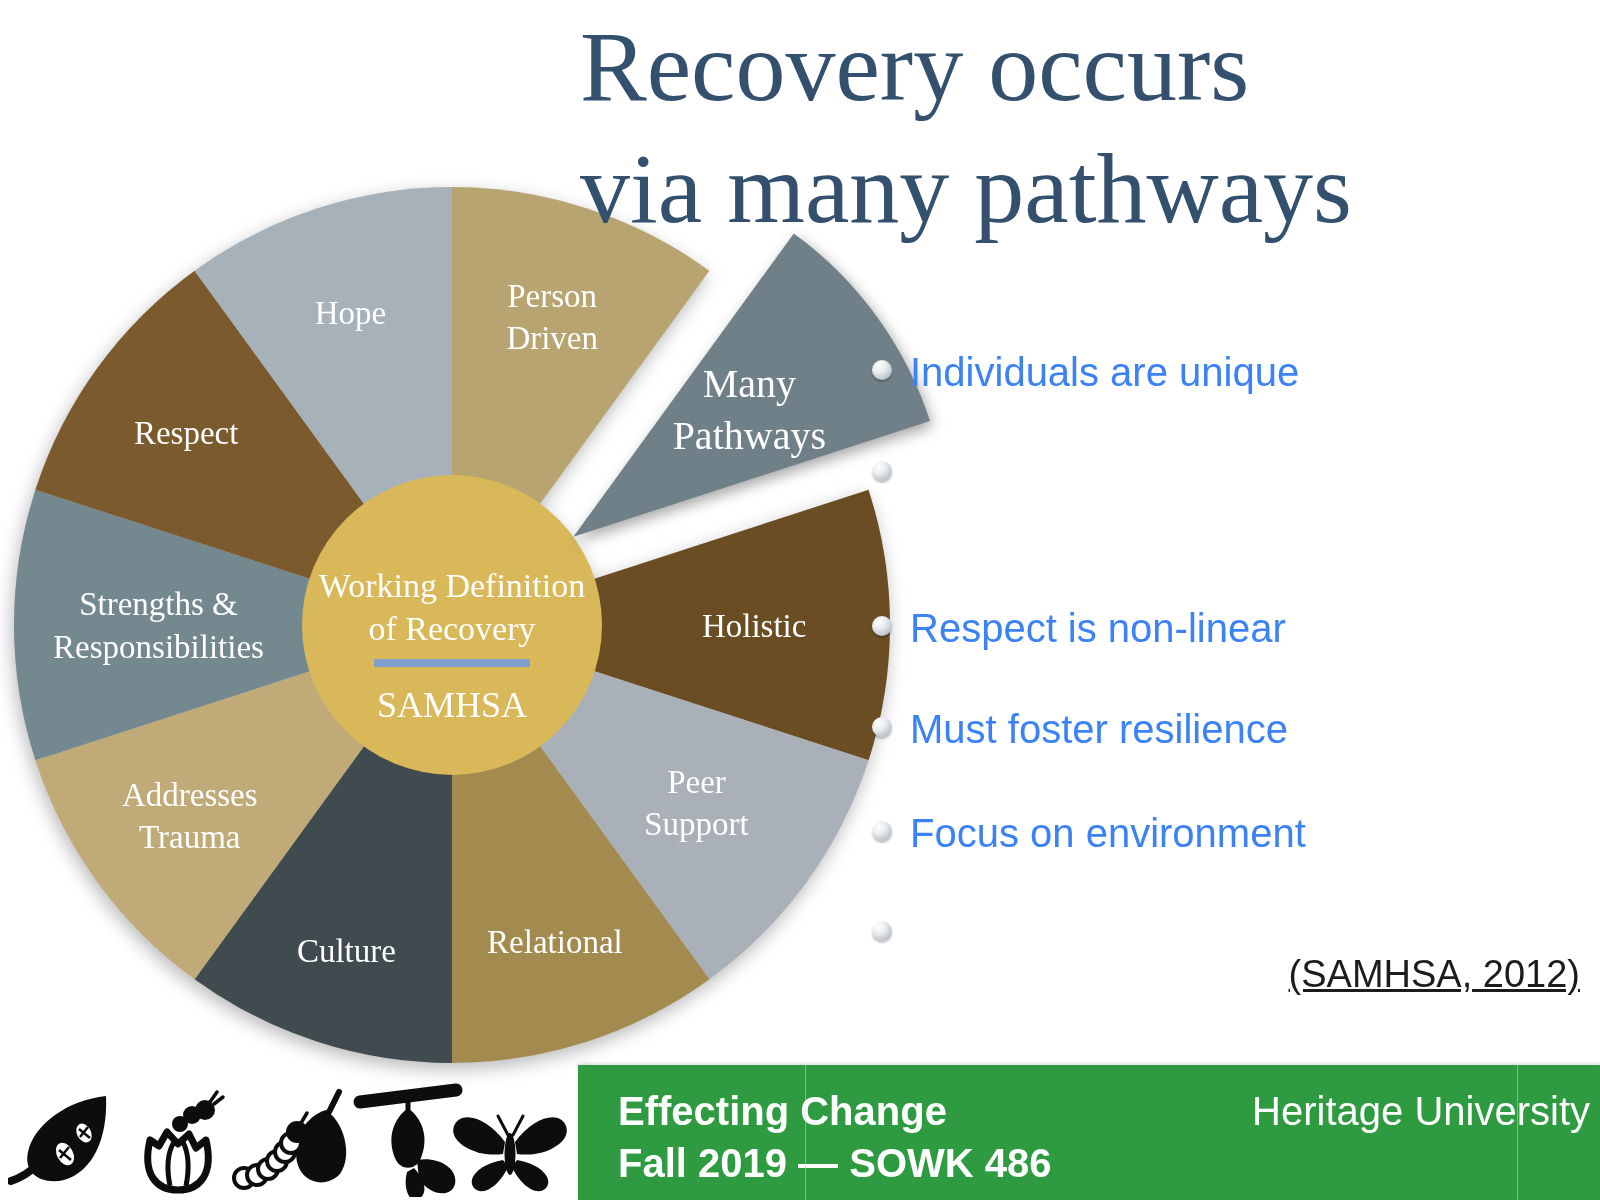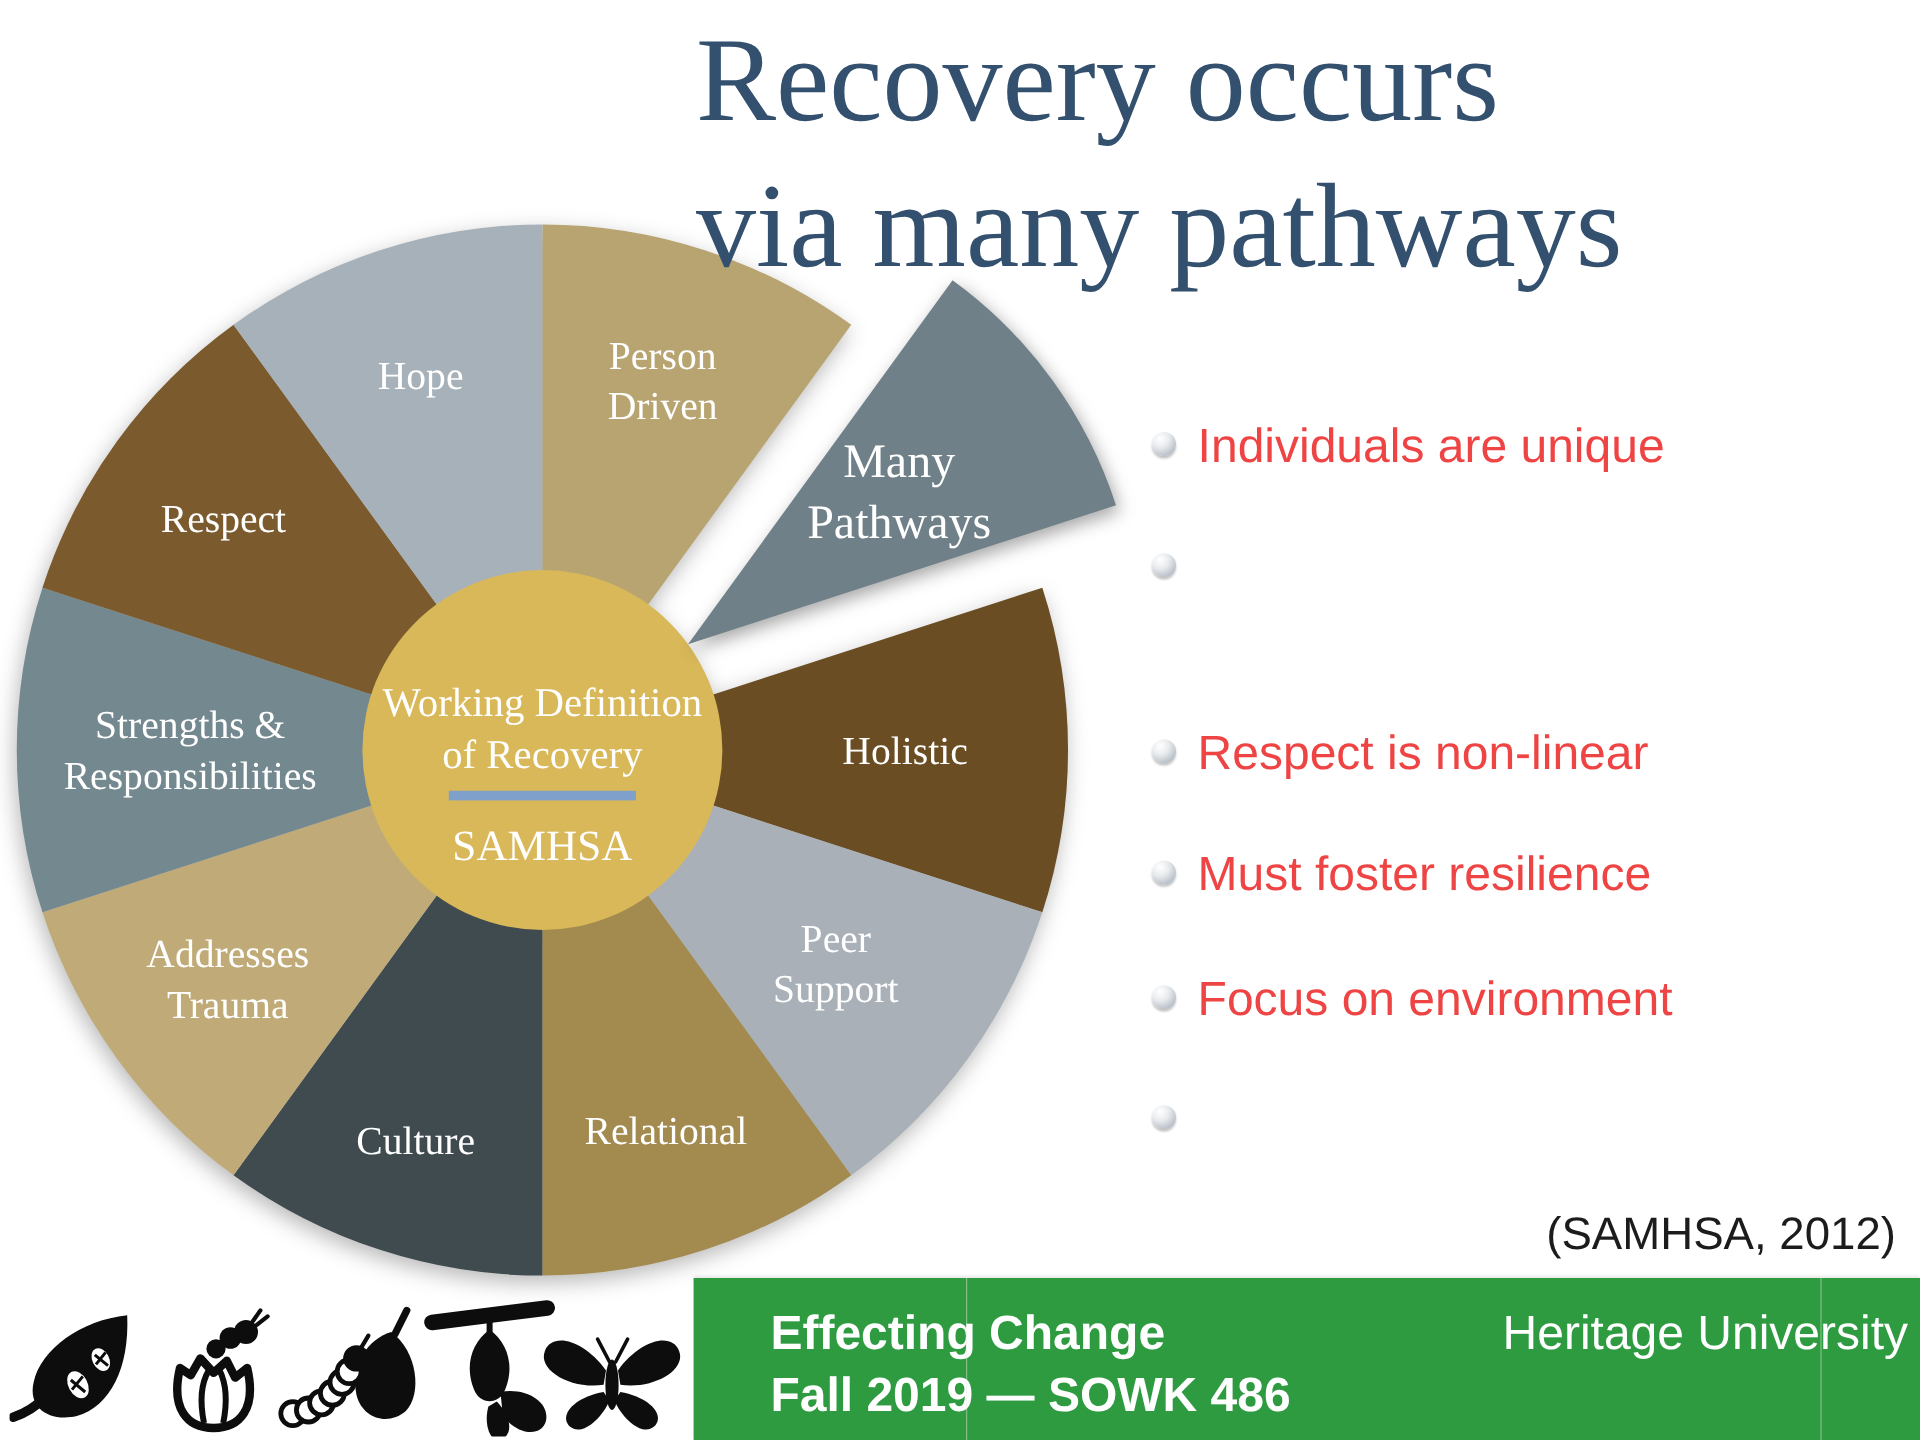--- a/index.html
+++ b/index.html
@@ -16,41 +16,41 @@
     font-size:100px;line-height:1.22;font-weight:400;
     color:#33506e;z-index:5;
   }
   
   #wheel-svg{position:absolute;left:0;top:0;z-index:2;}
   .wheel-main{filter:drop-shadow(-2px 6px 9px rgba(0,0,0,0.28));}
   .wheel-exploded{filter:drop-shadow(3px 5px 7px rgba(0,0,0,0.35));}
   .wheel-label{font-family:"Liberation Serif","DejaVu Serif",serif;}
   
   .bullet-item{
-    position:absolute;left:960px;width:560px;display:flex;align-items:flex-start;
-    font-size:40px;line-height:1.3;color:#ef4444;z-index:4;
+    position:absolute;left:872px;width:560px;display:flex;align-items:flex-start;
+    font-size:40px;line-height:1.3;color:#3b82f6;z-index:4;
   }
   .bullet-item .txt{width:490px;}
   .sphere{
     flex:0 0 auto;width:20px;height:20px;border-radius:50%;
     margin:14px 18px 0 0;
     background:radial-gradient(circle at 34% 28%, #ffffff 0%, #e8ebee 38%, #c2c9d0 68%, #9aa4ae 100%);
     box-shadow:0 2px 2px rgba(0,0,0,0.25);
   }
   .citation{
-    position:absolute;left:1040px;top:1008px;width:540px;text-align:right;
-    font-size:38px;color:#1c1c1c;z-index:4;
+    position:absolute;left:1040px;top:953px;width:540px;text-align:right;
+    font-size:38px;color:#1c1c1c;z-index:4;text-decoration:underline;
   }
   
   .footer-bar{
     position:absolute;left:578px;top:1065px;right:0;bottom:0;
     background:#2e9b41;z-index:6;
     box-shadow:0 -2px 3px rgba(0,0,0,0.12);
     display:flex;justify-content:space-between;
-    color:#ffffff;font-size:40px;line-height:52px;padding-left:24px;
+    color:#ffffff;font-size:40px;line-height:52px;
   }
   .footer-left{padding:20px 0 0 40px;font-weight:700;}
   .footer-right{padding:20px 10px 0 0;text-align:right;font-weight:400;}
   .footer-sep{position:absolute;top:0;bottom:0;width:1px;background:rgba(230,230,230,0.45);}
   .footer-sep.s1{left:227px;}
   .footer-sep.s2{left:939px;}
   
   #lifecycle-svg{position:absolute;left:8px;top:1082px;z-index:3;}
 </style>
 </head>

